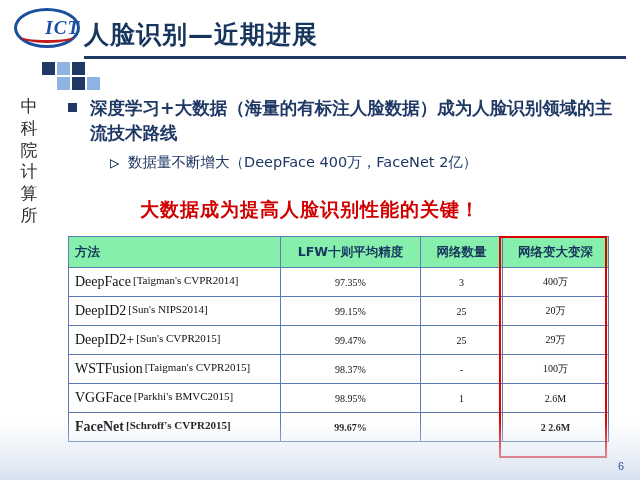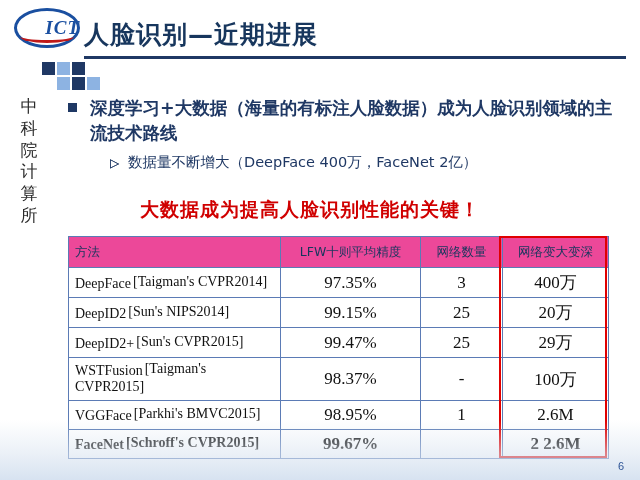--- a/index.html
+++ b/index.html
@@ -183,48 +183,48 @@
     top: 236px;
     width: 540px;
   }
   table.data {
     border-collapse: collapse;
     width: 540px;
     table-layout: fixed;
     background: #ffffff;
   }
   table.data th {
-    background: #ec4899;
+    background: #86efac;
     color: #17365d;
     font-family: "DejaVu Sans", sans-serif;
     font-size: 12.5px;
-    font-weight: normal;
+    font-weight: bold;
     border: 1px solid #5b7bb5;
     padding: 4px 6px;
     text-align: center;
     height: 22px;
   }
   table.data th.first { text-align: left; }
   table.data td {
     border: 1px solid #5b7bb5;
     font-family: "Liberation Serif", serif;
-    font-size: 17px;
+    font-size: 10px;
     color: #111111;
     padding: 3px 6px;
     text-align: center;
     height: 22px;
     background: #ffffff;
   }
   table.data td.name {
     text-align: left;
     font-family: "Liberation Serif", serif;
     font-size: 14px;
   }
   td.name .cite {
-    font-size: 14px;
+    font-size: 11px;
     vertical-align: 2px;
     margin-left: 2px;
     text-align: center;
   }
   tr.last td { font-weight: bold; }
   tr.last td.name { font-weight: bold; }
   .col-a { width: 212px; }
   .col-b { width: 140px; }
   .col-c { width: 82px; }
   .col-d { width: 106px; }

